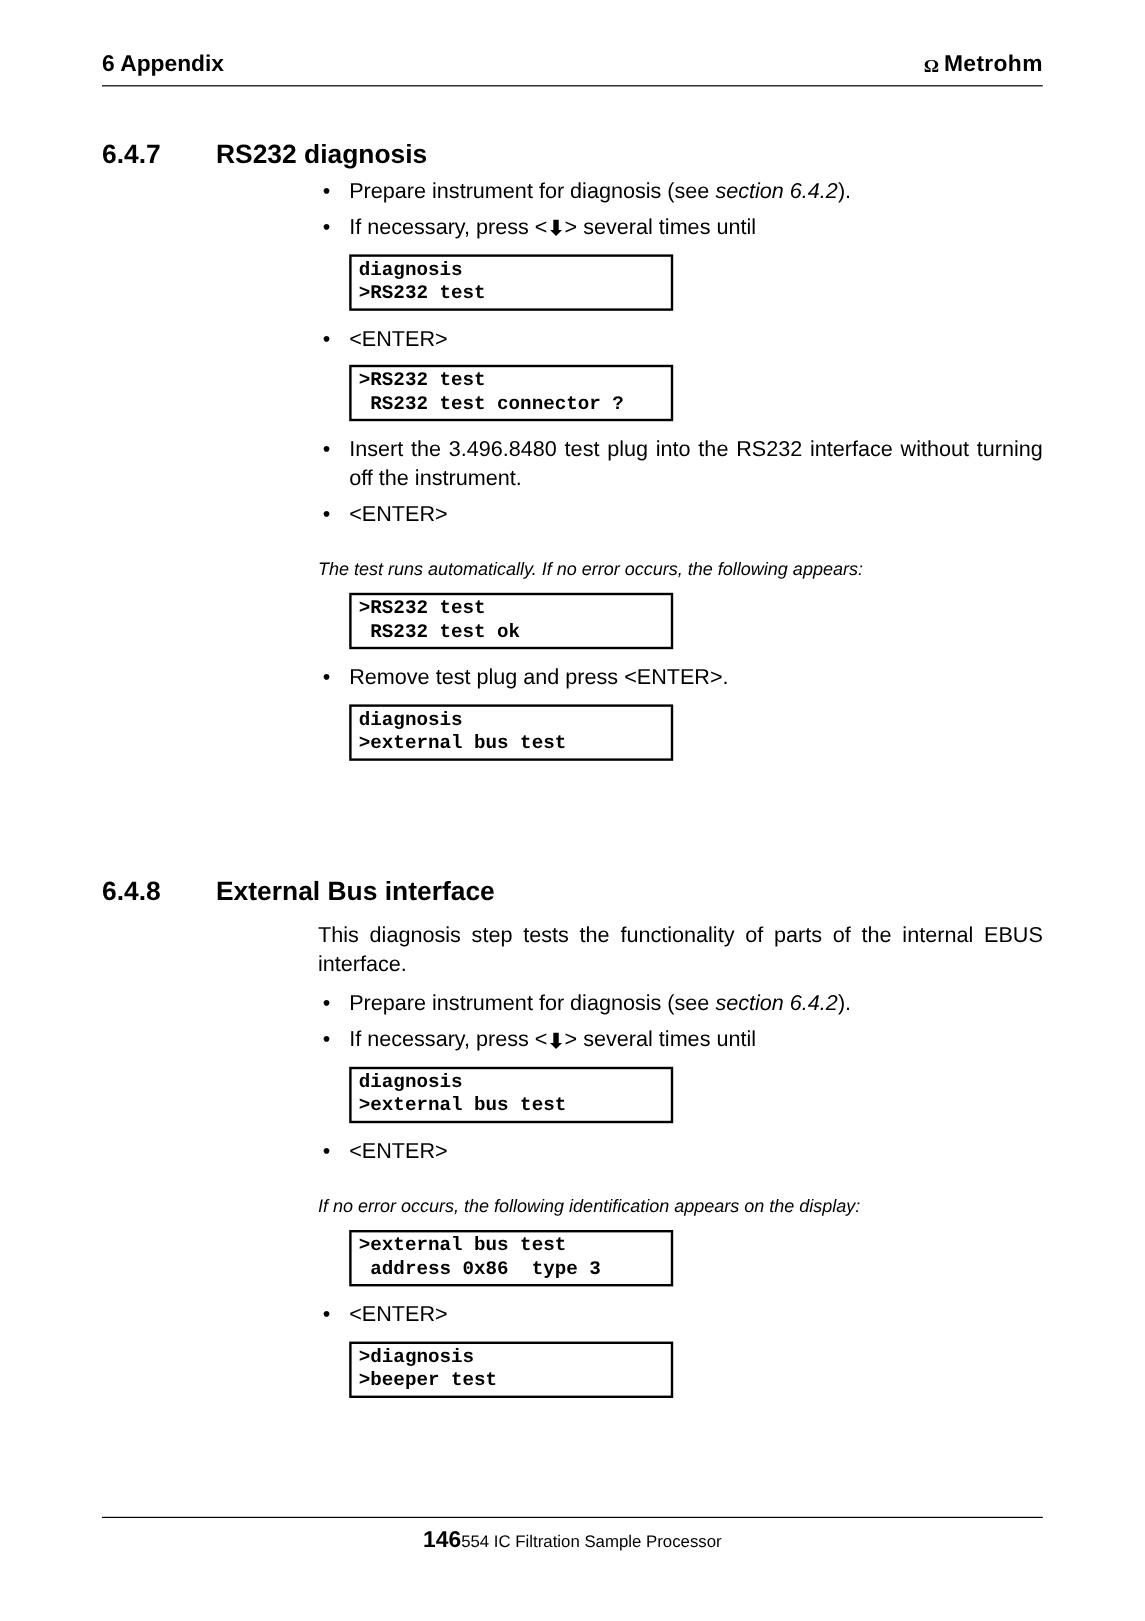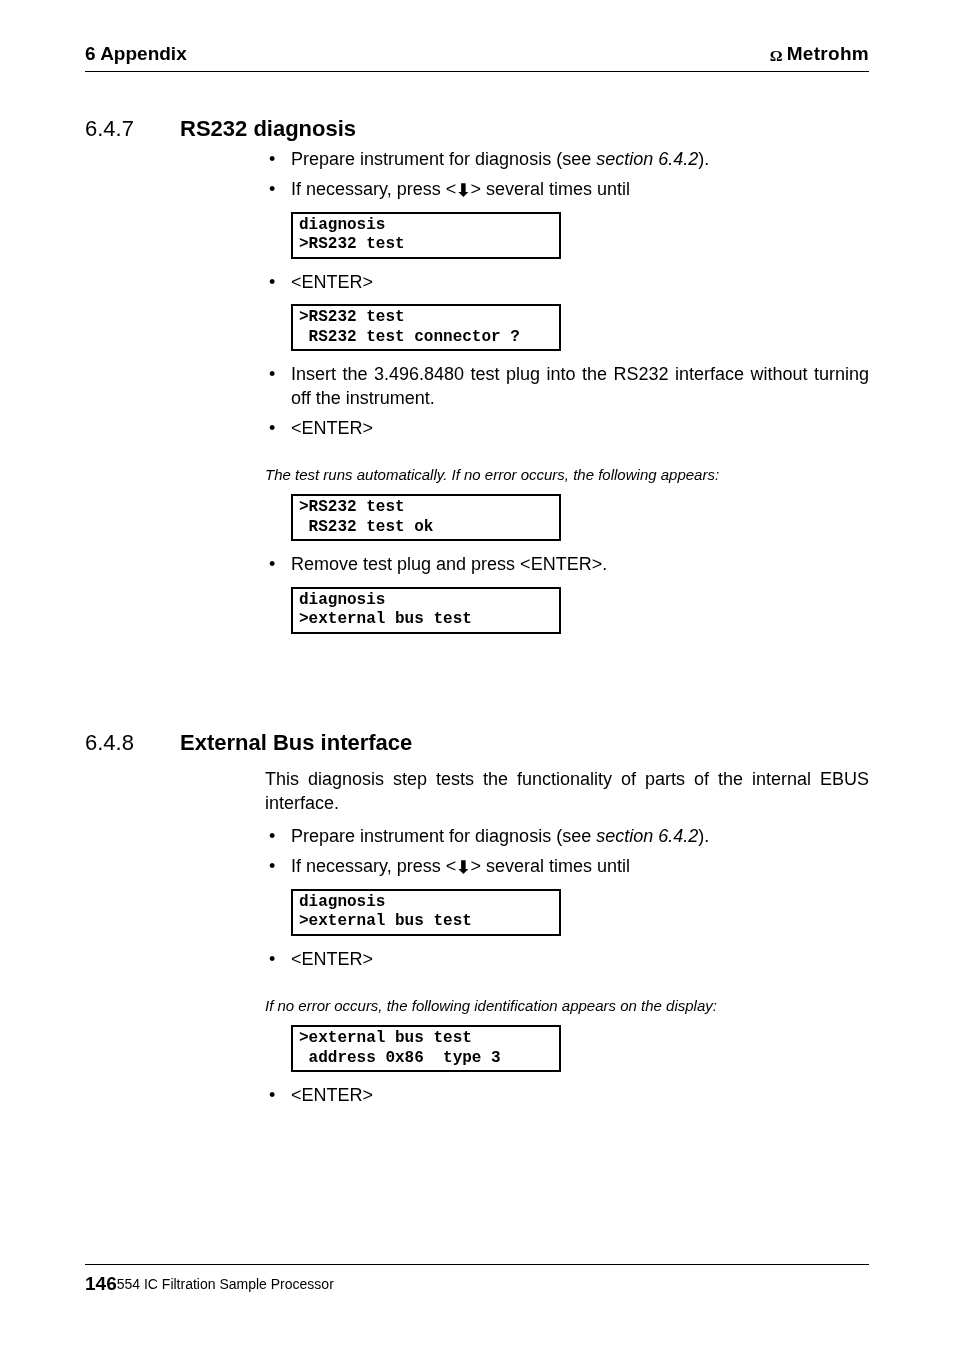--- a/index.html
+++ b/index.html
@@ -60,21 +60,21 @@
     left: 85px;
     right: 85px;
   }
   .sec-row {
     display: flex;
     align-items: baseline;
     margin-top: 6px;
   }
   .sec-num {
     width: 95px;
-    font-weight: normal;
+    font-weight: bold;
     font-size: 22px;
   }
   .sec-title {
     font-weight: bold;
     font-size: 22px;
   }
   .body-indent {
     margin-left: 180px;
   }
   p.para {
@@ -131,21 +131,21 @@
   .spacer-lg { height: 78px; }
   
   .ftr {
     position: absolute;
     left: 85px;
     right: 85px;
     bottom: 56px;
     border-top: 1px solid #000;
     padding-top: 8px;
     display: flex;
-    justify-content: flex-start;
+    justify-content: center;
     align-items: center;
   }
   .page-num {
     font-weight: bold;
     font-size: 19px;
   }
   .ftr-right {
     font-size: 14px;
   }
 </style>
@@ -236,20 +236,22 @@
 
       <div class="note">If no error occurs, the following identification appears on the display:</div>
 
       <div class="lcd">&gt;external bus test
  address 0x86  type 3</div>
 
       <ul class="bul">
         <li>&lt;ENTER&gt;</li>
       </ul>
 
+      <div class="lcd">&gt;diagnosis
+&gt;beeper test</div>
     </div>
 
   </div>
 
   <div class="ftr">
     <div class="page-num">146</div>
     <div class="ftr-right">554 IC Filtration Sample Processor</div>
   </div>
 
 </div>

